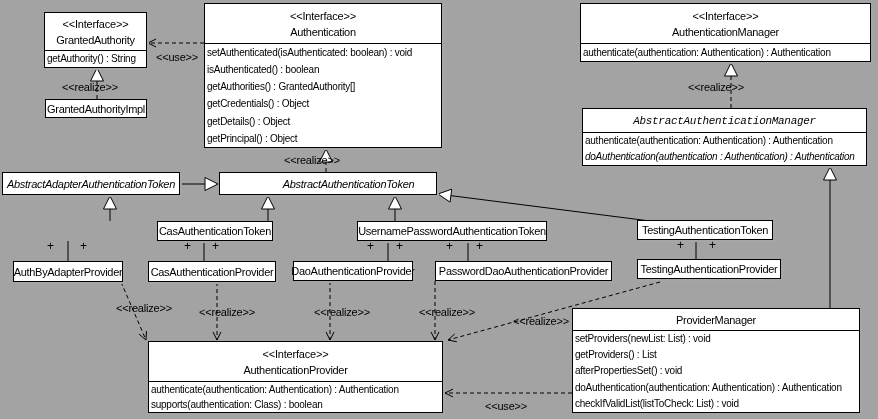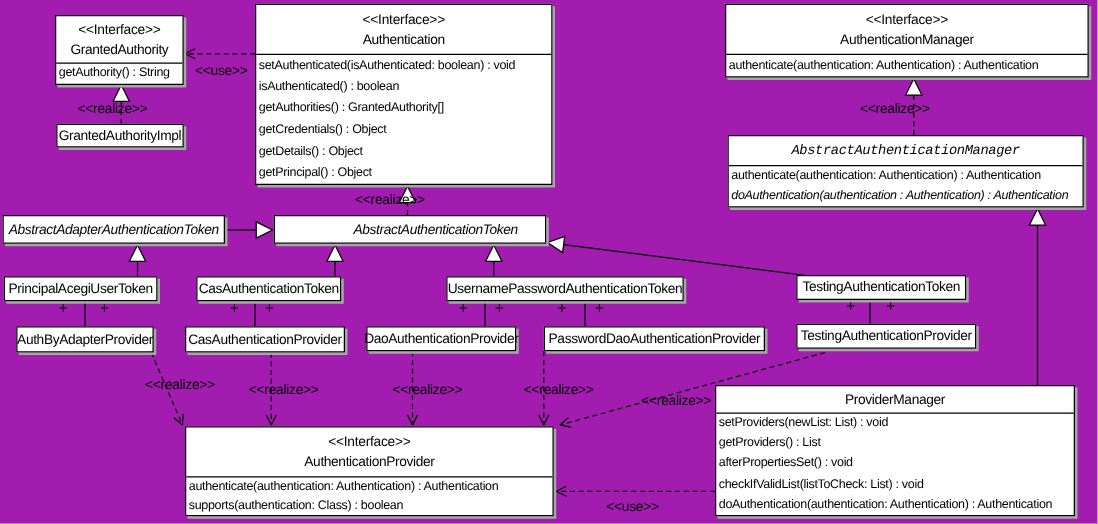--- a/index.html
+++ b/index.html
@@ -31,21 +31,21 @@
     white-space:nowrap;z-index:3;
   }
   .plus-marker{
     position:absolute;font-size:12px;line-height:12px;z-index:3;
     font-family:"Liberation Sans",sans-serif;
   }
 </style>
 </head>
 <body>
 
-<div id="stage" style="background: #a21caf;">
+<div id="stage" style="background: #a3a3a3;">
   <svg id="edges" width="878" height="419" viewBox="0 0 878 419">
       <g>
         <polyline points="204,43 148,43" fill="none" stroke="#000000" stroke-dasharray="4,3"></polyline>
         <line x1="148" y1="43" x2="156.06447247772974" y2="46.99553296268968" stroke="#000000" stroke-dasharray=""></line>
         <line x1="148" y1="43" x2="156.06447247772974" y2="39.00446703731032" stroke="#000000" stroke-dasharray=""></line>
       </g>
       <g>
         <polyline points="97,99 97,81" fill="none" stroke="#000000" stroke-dasharray="4,3"></polyline>
         <polygon points="97,68 103.5,81 90.5,81" fill="#ffffff" stroke="#000000"></polygon>
       </g>
@@ -176,25 +176,20 @@
     <div class="uml-class" style="left: 2px; top: 172px; width: 178px; height: 23px;">
       <div class="uml-header" style="height: 21px;">
         <div class="uml-name it">AbstractAdapterAuthenticationToken</div>
       </div>
     </div>
     <div class="uml-class" style="left: 219px; top: 172px; width: 218px; height: 23px;">
       <div class="uml-header" style="height: 21px; padding-left: 41px;">
         <div class="uml-name it">AbstractAuthenticationToken</div>
       </div>
     </div>
-    <div class="uml-class" style="left: 3px; top: 221px; width: 123px; height: 20px;">
-      <div class="uml-header" style="height: 18px;">
-        <div class="uml-name">PrincipalAcegiUserToken</div>
-      </div>
-    </div>
     <div class="uml-class" style="left: 157px; top: 221px; width: 116px; height: 20px;">
       <div class="uml-header" style="height: 18px; align-items: center;">
         <div class="uml-name">CasAuthenticationToken</div>
       </div>
     </div>
     <div class="uml-class" style="left: 357px; top: 221px; width: 190px; height: 20px;">
       <div class="uml-header" style="height: 18px;">
         <div class="uml-name">UsernamePasswordAuthenticationToken</div>
       </div>
     </div>
@@ -239,22 +234,22 @@
       </div>
     </div>
     <div class="uml-class" style="left: 572px; top: 308px; width: 288px; height: 105px;">
       <div class="uml-header with-methods" style="height: 22px;">
         <div class="uml-name">ProviderManager</div>
       </div>
       <div class="uml-methods">
         <div class="uml-method" style="height: 16.2px; line-height: 16.2px;">setProviders(newList: List) : void</div>
         <div class="uml-method" style="height: 16.2px; line-height: 16.2px;">getProviders() : List</div>
         <div class="uml-method" style="height: 16.2px; line-height: 16.2px;">afterPropertiesSet() : void</div>
+        <div class="uml-method" style="height: 16.2px; line-height: 16.2px;">doAuthentication(authentication: Authentication) : Authentication</div>
         <div class="uml-method" style="height: 16.2px; line-height: 16.2px;">checkIfValidList(listToCheck: List) : void</div>
-        <div class="uml-method" style="height: 16.2px; line-height: 16.2px;">doAuthentication(authentication: Authentication) : Authentication</div>
       </div>
     </div>
     <div class="edge-label" style="left: 156px; top: 51px;">&lt;&lt;use&gt;&gt;</div>
     <div class="edge-label" style="left: 62px; top: 81px;">&lt;&lt;realize&gt;&gt;</div>
     <div class="edge-label" style="left: 284px; top: 154px;">&lt;&lt;realize&gt;&gt;</div>
     <div class="edge-label" style="left: 688px; top: 81px;">&lt;&lt;realize&gt;&gt;</div>
     <div class="edge-label" style="left: 116px; top: 302px;">&lt;&lt;realize&gt;&gt;</div>
     <div class="edge-label" style="left: 199px; top: 306px;">&lt;&lt;realize&gt;&gt;</div>
     <div class="edge-label" style="left: 314px; top: 306px;">&lt;&lt;realize&gt;&gt;</div>
     <div class="edge-label" style="left: 419px; top: 306px;">&lt;&lt;realize&gt;&gt;</div>

